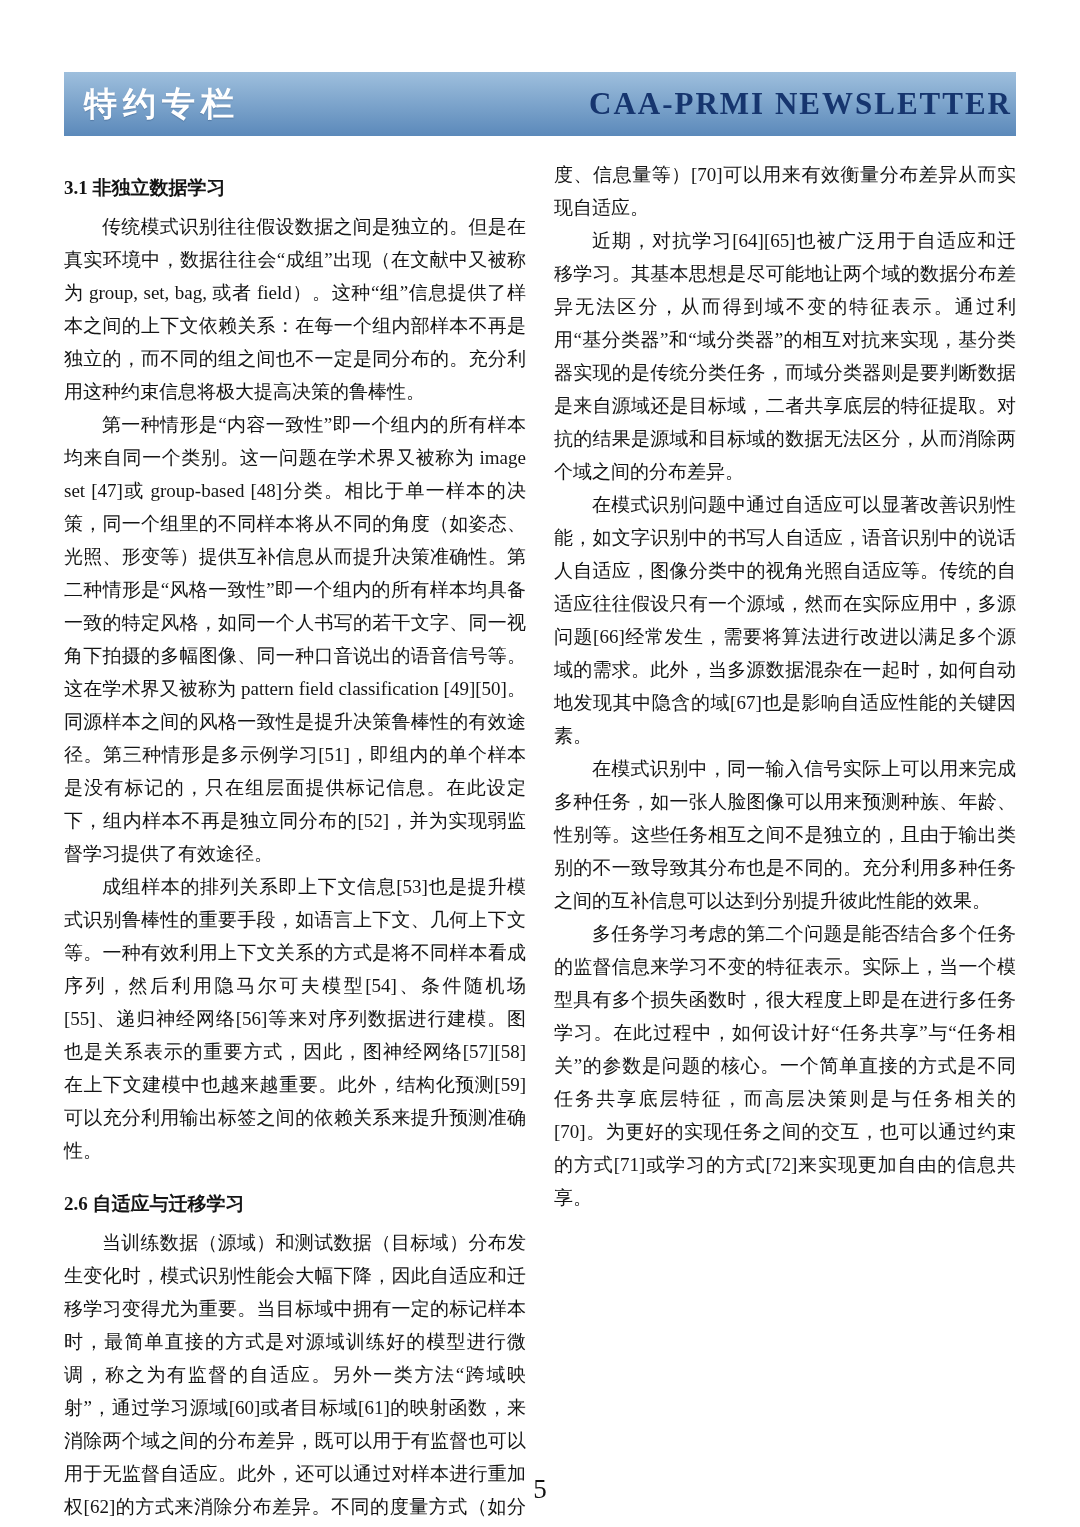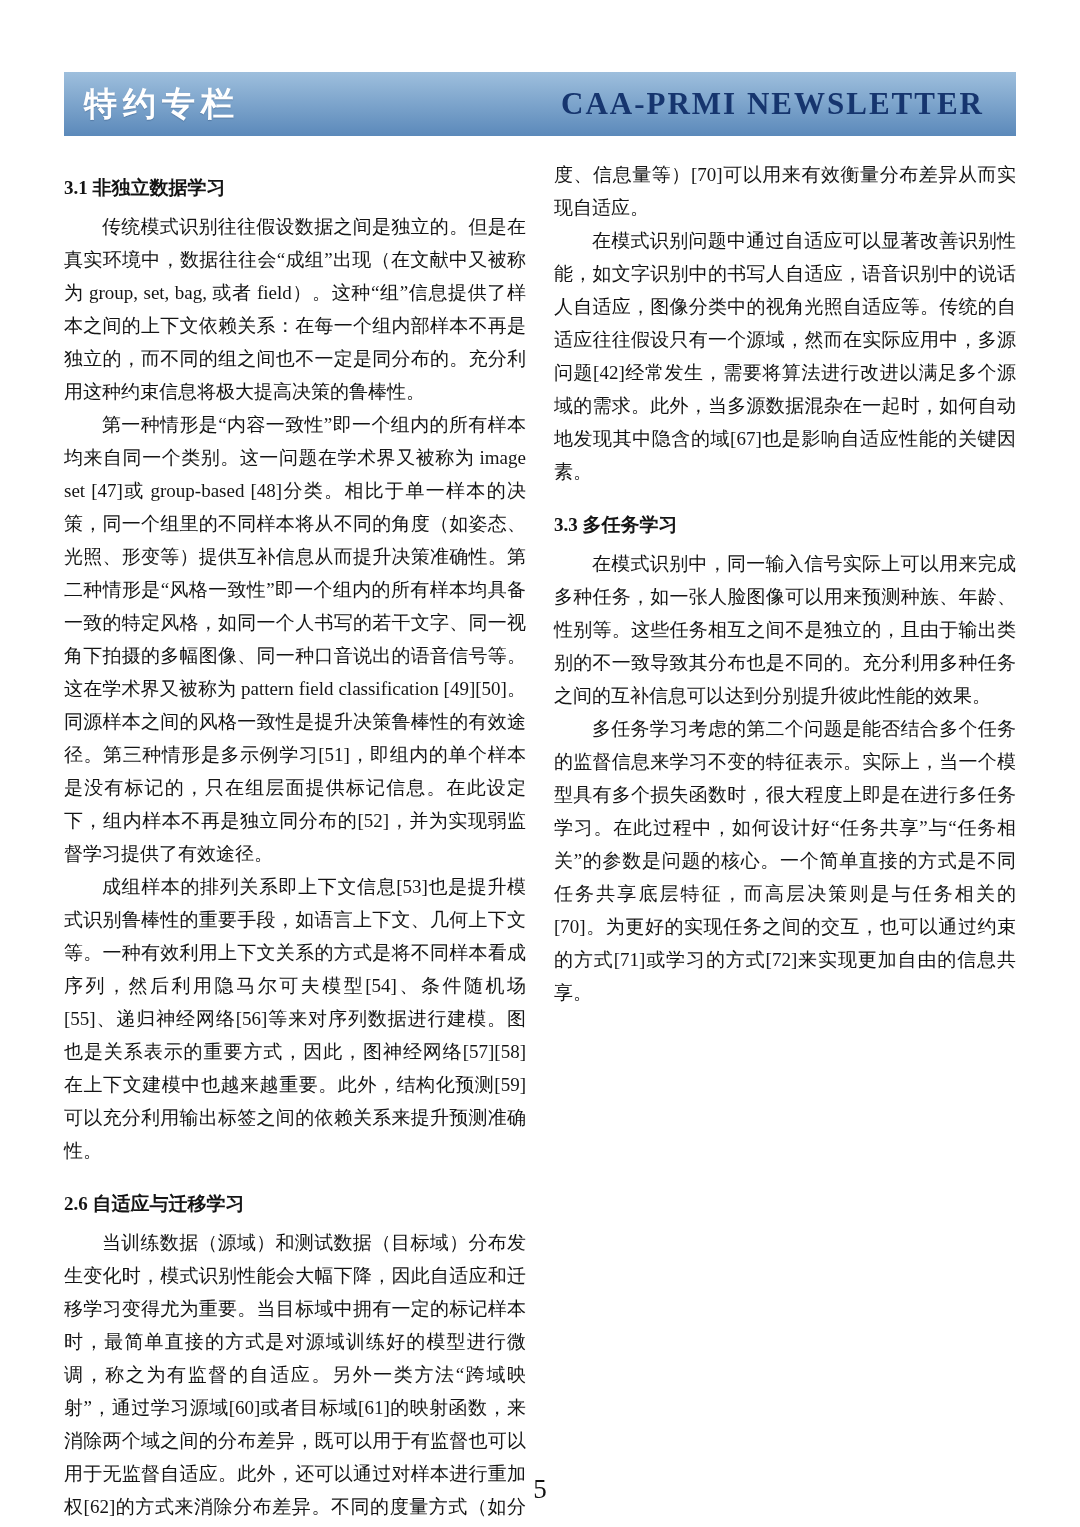--- a/index.html
+++ b/index.html
@@ -18,21 +18,21 @@
   }
   .header-bar {
     position: absolute;
     left: 64px;
     right: 64px;
     top: 72px;
     height: 64px;
     display: flex;
     align-items: center;
     justify-content: space-between;
-    padding: 0 32px 0 20px;
+    padding: 0 4px 0 20px;
     box-sizing: border-box;
     background: linear-gradient(180deg, #9ebfdd 0%, #6f9bc8 45%, #5b89ba 100%);
   }
   .header-left {
     color: #ffffff;
     font-size: 33px;
     font-weight: 600;
     letter-spacing: 6px;
     text-shadow: 0 1px 1px rgba(40,70,110,0.35);
   }
@@ -99,22 +99,22 @@
     <div class="col" id="col-left">
         <h3 class="heading">3.1 非独立数据学习</h3>
         <p class="paragraph">传统模式识别往往假设数据之间是独立的。但是在真实环境中，数据往往会“成组”出现（在文献中又被称为 group, set, bag, 或者 field）。这种“组”信息提供了样本之间的上下文依赖关系：在每一个组内部样本不再是独立的，而不同的组之间也不一定是同分布的。充分利用这种约束信息将极大提高决策的鲁棒性。</p>
         <p class="paragraph">第一种情形是“内容一致性”即一个组内的所有样本均来自同一个类别。这一问题在学术界又被称为 image set [47]或 group-based [48]分类。相比于单一样本的决策，同一个组里的不同样本将从不同的角度（如姿态、光照、形变等）提供互补信息从而提升决策准确性。第二种情形是“风格一致性”即一个组内的所有样本均具备一致的特定风格，如同一个人书写的若干文字、同一视角下拍摄的多幅图像、同一种口音说出的语音信号等。这在学术界又被称为 pattern field classification [49][50]。同源样本之间的风格一致性是提升决策鲁棒性的有效途径。第三种情形是多示例学习[51]，即组内的单个样本是没有标记的，只在组层面提供标记信息。在此设定下，组内样本不再是独立同分布的[52]，并为实现弱监督学习提供了有效途径。</p>
         <p class="paragraph">成组样本的排列关系即上下文信息[53]也是提升模式识别鲁棒性的重要手段，如语言上下文、几何上下文等。一种有效利用上下文关系的方式是将不同样本看成序列，然后利用隐马尔可夫模型[54]、条件随机场[55]、递归神经网络[56]等来对序列数据进行建模。图也是关系表示的重要方式，因此，图神经网络[57][58]在上下文建模中也越来越重要。此外，结构化预测[59]可以充分利用输出标签之间的依赖关系来提升预测准确性。</p>
         <h3 class="heading">2.6 自适应与迁移学习</h3>
         <p class="paragraph">当训练数据（源域）和测试数据（目标域）分布发生变化时，模式识别性能会大幅下降，因此自适应和迁移学习变得尤为重要。当目标域中拥有一定的标记样本时，最简单直接的方式是对源域训练好的模型进行微调，称之为有监督的自适应。另外一类方法“跨域映射”，通过学习源域[60]或者目标域[61]的映射函数，来消除两个域之间的分布差异，既可以用于有监督也可以用于无监督自适应。此外，还可以通过对样本进行重加权[62]的方式来消除分布差异。不同的度量方式（如分布距离、散</p>
       </div>
     <div class="col" id="col-right">
         <p class="paragraph_continued">度、信息量等）[70]可以用来有效衡量分布差异从而实现自适应。</p>
-        <p class="paragraph">在模式识别问题中通过自适应可以显著改善识别性能，如文字识别中的书写人自适应，语音识别中的说话人自适应，图像分类中的视角光照自适应等。传统的自适应往往假设只有一个源域，然而在实际应用中，多源问题[42]经常发生，需要将算法进行改进以满足多个源域的需求。此外，当多源数据混杂在一起时，如何自动地发现其中隐含的域[67]也是影响自适应性能的关键因素。</p>
-        <h3 class="heading">3.3 多任务学习</h3>
+        <p class="paragraph">近期，对抗学习[64][65]也被广泛用于自适应和迁移学习。其基本思想是尽可能地让两个域的数据分布差异无法区分，从而得到域不变的特征表示。通过利用“基分类器”和“域分类器”的相互对抗来实现，基分类器实现的是传统分类任务，而域分类器则是要判断数据是来自源域还是目标域，二者共享底层的特征提取。对抗的结果是源域和目标域的数据无法区分，从而消除两个域之间的分布差异。</p>
+        <p class="paragraph">在模式识别问题中通过自适应可以显著改善识别性能，如文字识别中的书写人自适应，语音识别中的说话人自适应，图像分类中的视角光照自适应等。传统的自适应往往假设只有一个源域，然而在实际应用中，多源问题[66]经常发生，需要将算法进行改进以满足多个源域的需求。此外，当多源数据混杂在一起时，如何自动地发现其中隐含的域[67]也是影响自适应性能的关键因素。</p>
         <p class="paragraph">在模式识别中，同一输入信号实际上可以用来完成多种任务，如一张人脸图像可以用来预测种族、年龄、性别等。这些任务相互之间不是独立的，且由于输出类别的不一致导致其分布也是不同的。充分利用多种任务之间的互补信息可以达到分别提升彼此性能的效果。</p>
         <p class="paragraph">多任务学习考虑的第二个问题是能否结合多个任务的监督信息来学习不变的特征表示。实际上，当一个模型具有多个损失函数时，很大程度上即是在进行多任务学习。在此过程中，如何设计好“任务共享”与“任务相关”的参数是问题的核心。一个简单直接的方式是不同任务共享底层特征，而高层决策则是与任务相关的[70]。为更好的实现任务之间的交互，也可以通过约束的方式[71]或学习的方式[72]来实现更加自由的信息共享。</p>
       </div>
   </div>
 
   <div class="page-number">5</div>
 
 </div>
 
 </body></html>

